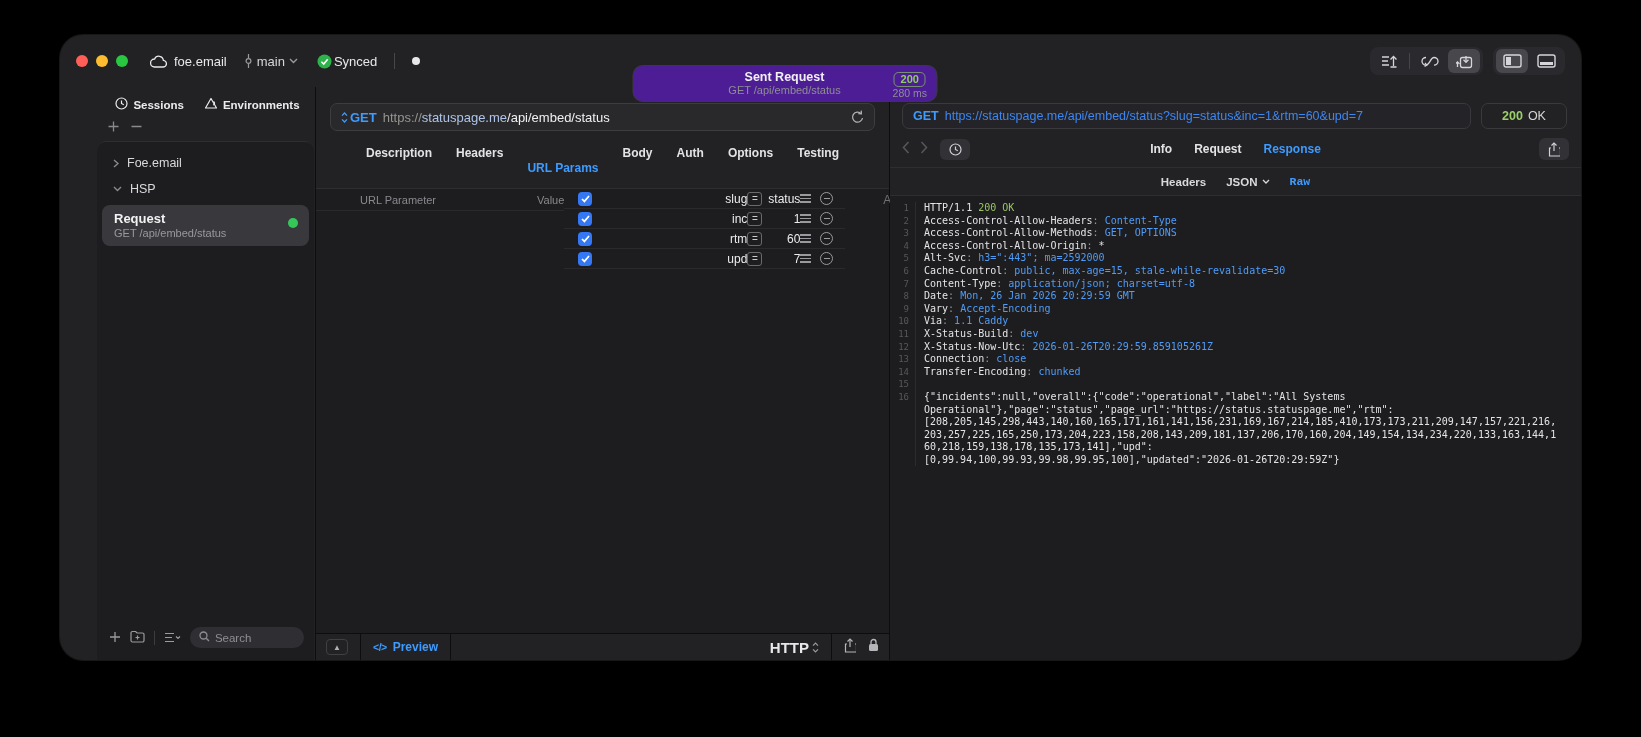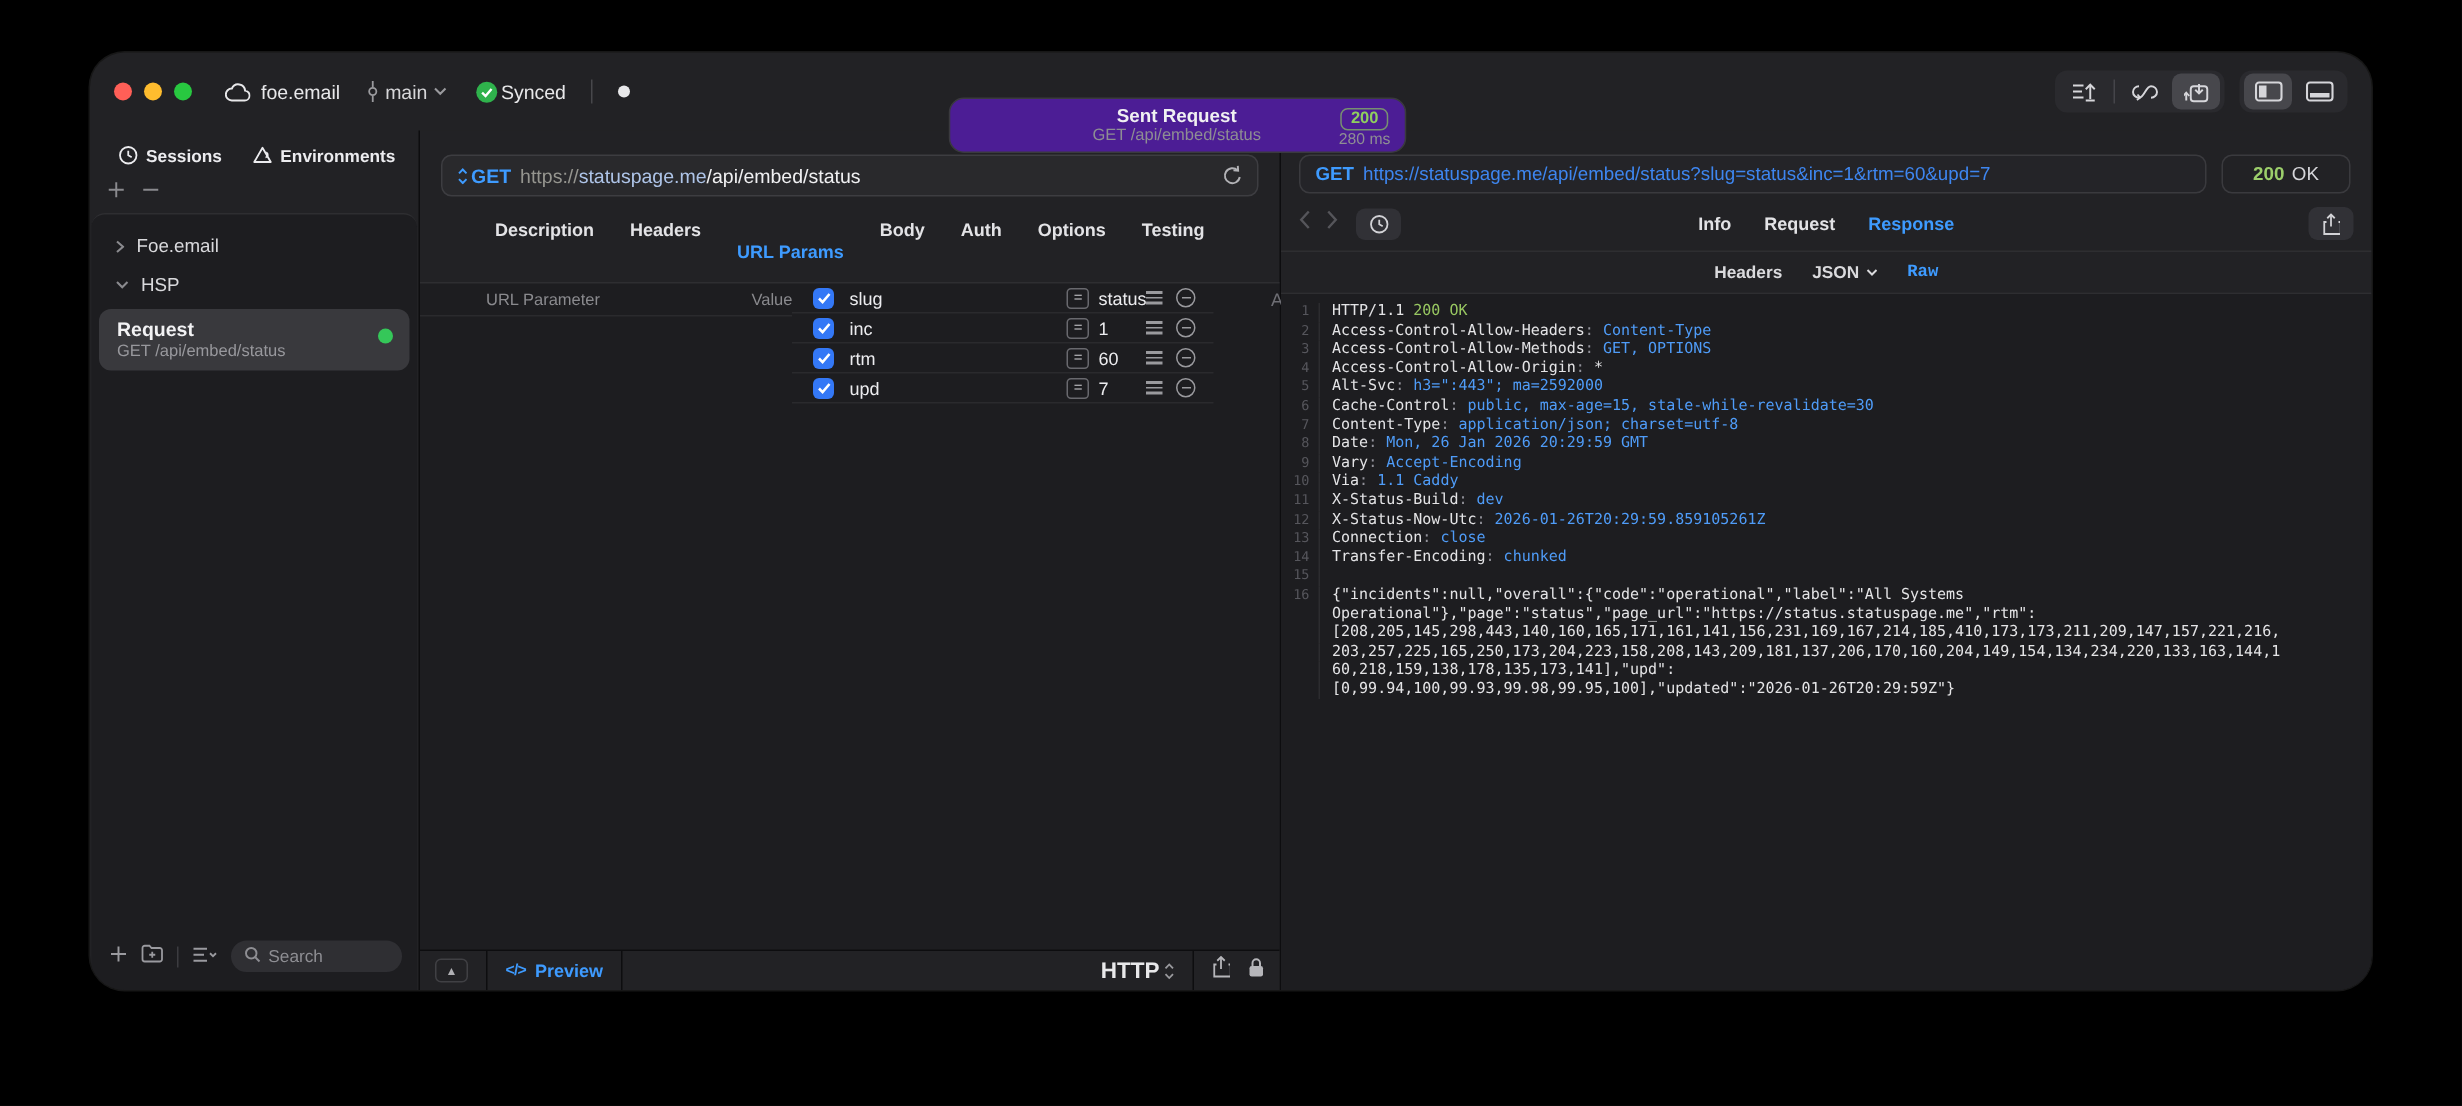--- a/index.html
+++ b/index.html
@@ -40,21 +40,21 @@
   }
   .duration { display:block; font-size:10.5px; color:#8e8e93; margin-top:0px; }
 
   .toolbar-right { margin-left:auto; display:flex; gap:10px; align-items:center; }
   .tb-group { display:flex; align-items:center; background:#2a2a2e; border-radius:8px; padding:2px 3px; gap:2px; }
   .tb-btn { width:32px; height:24px; display:flex; align-items:center; justify-content:center; border-radius:6px; color:#d6d6da; }
   .tb-btn.active { background:#47474c; }
   .tb-sep { width:1px; height:16px; background:#45454a; margin:0 2px; }
 
   
-  .main { display:flex; height:calc(100% - 52px); }
+  .main { display:flex; height:calc(100% - 52px);padding-left:36px; }
 
   
   .sidebar { width:220px; border-right:1px solid #0d0d0f; display:flex; flex-direction:column; }
   .sb-tabs { display:flex; justify-content:center; gap:20px; padding:10px 0 4px 4px; font-size:11.5px; font-weight:600; color:#ececef; }
   .sb-tab { display:flex; align-items:center; gap:5px; }
   .sb-plusminus { display:flex; gap:12px; padding:2px 0 5px 12px; color:#8a8a8e; }
   .sb-panel { flex:1; background:#1d1d20; border-top:1px solid #2e2e31; border-radius:9px 9px 0 0; margin:0 1px; display:flex; flex-direction:column; padding-top:8px; }
   .tree-row { height:26px; display:flex; align-items:center; gap:8px; padding-left:16px; font-size:12.5px; color:#d9d9dc; }
   .tree-chevron { color:#8a8a8e; display:flex; }
   .request-card { margin:3px 5px 0; background:#39393d; border-radius:8px; padding:6px 12px 7px; position:relative; }
@@ -73,21 +73,21 @@
   .u-scheme { color:#95958f; } .u-host { color:#aec4e8; } .u-path { color:#f0f0f2; }
   .refresh { margin-left:auto; color:#b2b2b6; display:flex; }
 
   .mid-tabs { display:flex; justify-content:center; gap:24px; padding:15px 0 13px; font-size:12px; font-weight:600; color:#e3e3e6; }
   .mid-tabs .tab.active { color:#3e9bff;margin-top:15px; }
 
   .param-table { flex:1; background:#1d1d20; border-top:1px solid #2e2e31; font-size:12px; display:flex; flex-direction:row; }
   .pt-header { display:flex; align-items:center; height:22px; color:#8a8a8e; font-size:11px; border-bottom:1px solid #2a2a2d; padding-left:14px; }
   .pt-header .h-name { margin-left:30px; width:155px; }
   .pt-header .h-value { margin-left:22px; }
-  .p-row { display:flex; align-items:center; height:20px; border-bottom:1px solid #2a2a2d; padding:0 12px 0 14px; }
+  .p-row { display:flex; align-items:center; height:20px; border-bottom:1px solid #2a2a2d; padding:0 12px 0 14px;text-align:right; }
   .checkbox { width:14px; height:14px; border-radius:4px; background:#3478f6; color:#fff; display:flex; align-items:center; justify-content:center; }
   .p-name { margin-left:10px; width:145px; color:#ececef; }
   .eq-box { width:15px; height:14px; border:1px solid #69696e; border-radius:3px; color:#c9c9cd; font-size:10px; display:flex; align-items:center; justify-content:center; margin-right:6px; }
   .p-value { flex:1; color:#ececef; }
   .row-icons { display:flex; align-items:center; gap:9px; color:#9a9a9e; }
   .hamburger { display:flex; flex-direction:column; gap:2px; }
   .hamburger i { display:block; width:11px; height:1.4px; background:#9a9a9e; }
   .minus-circle { width:13px; height:13px; border:1.3px solid #9a9a9e; border-radius:50%; position:relative; }
   .minus-circle::after { content:""; position:absolute; left:2.5px; right:2.5px; top:4.7px; height:1.4px; background:#9a9a9e; }
   .add-row { display:flex; align-items:center; height:21px; padding:0 12px 0 14px; color:#6e6e74; }

